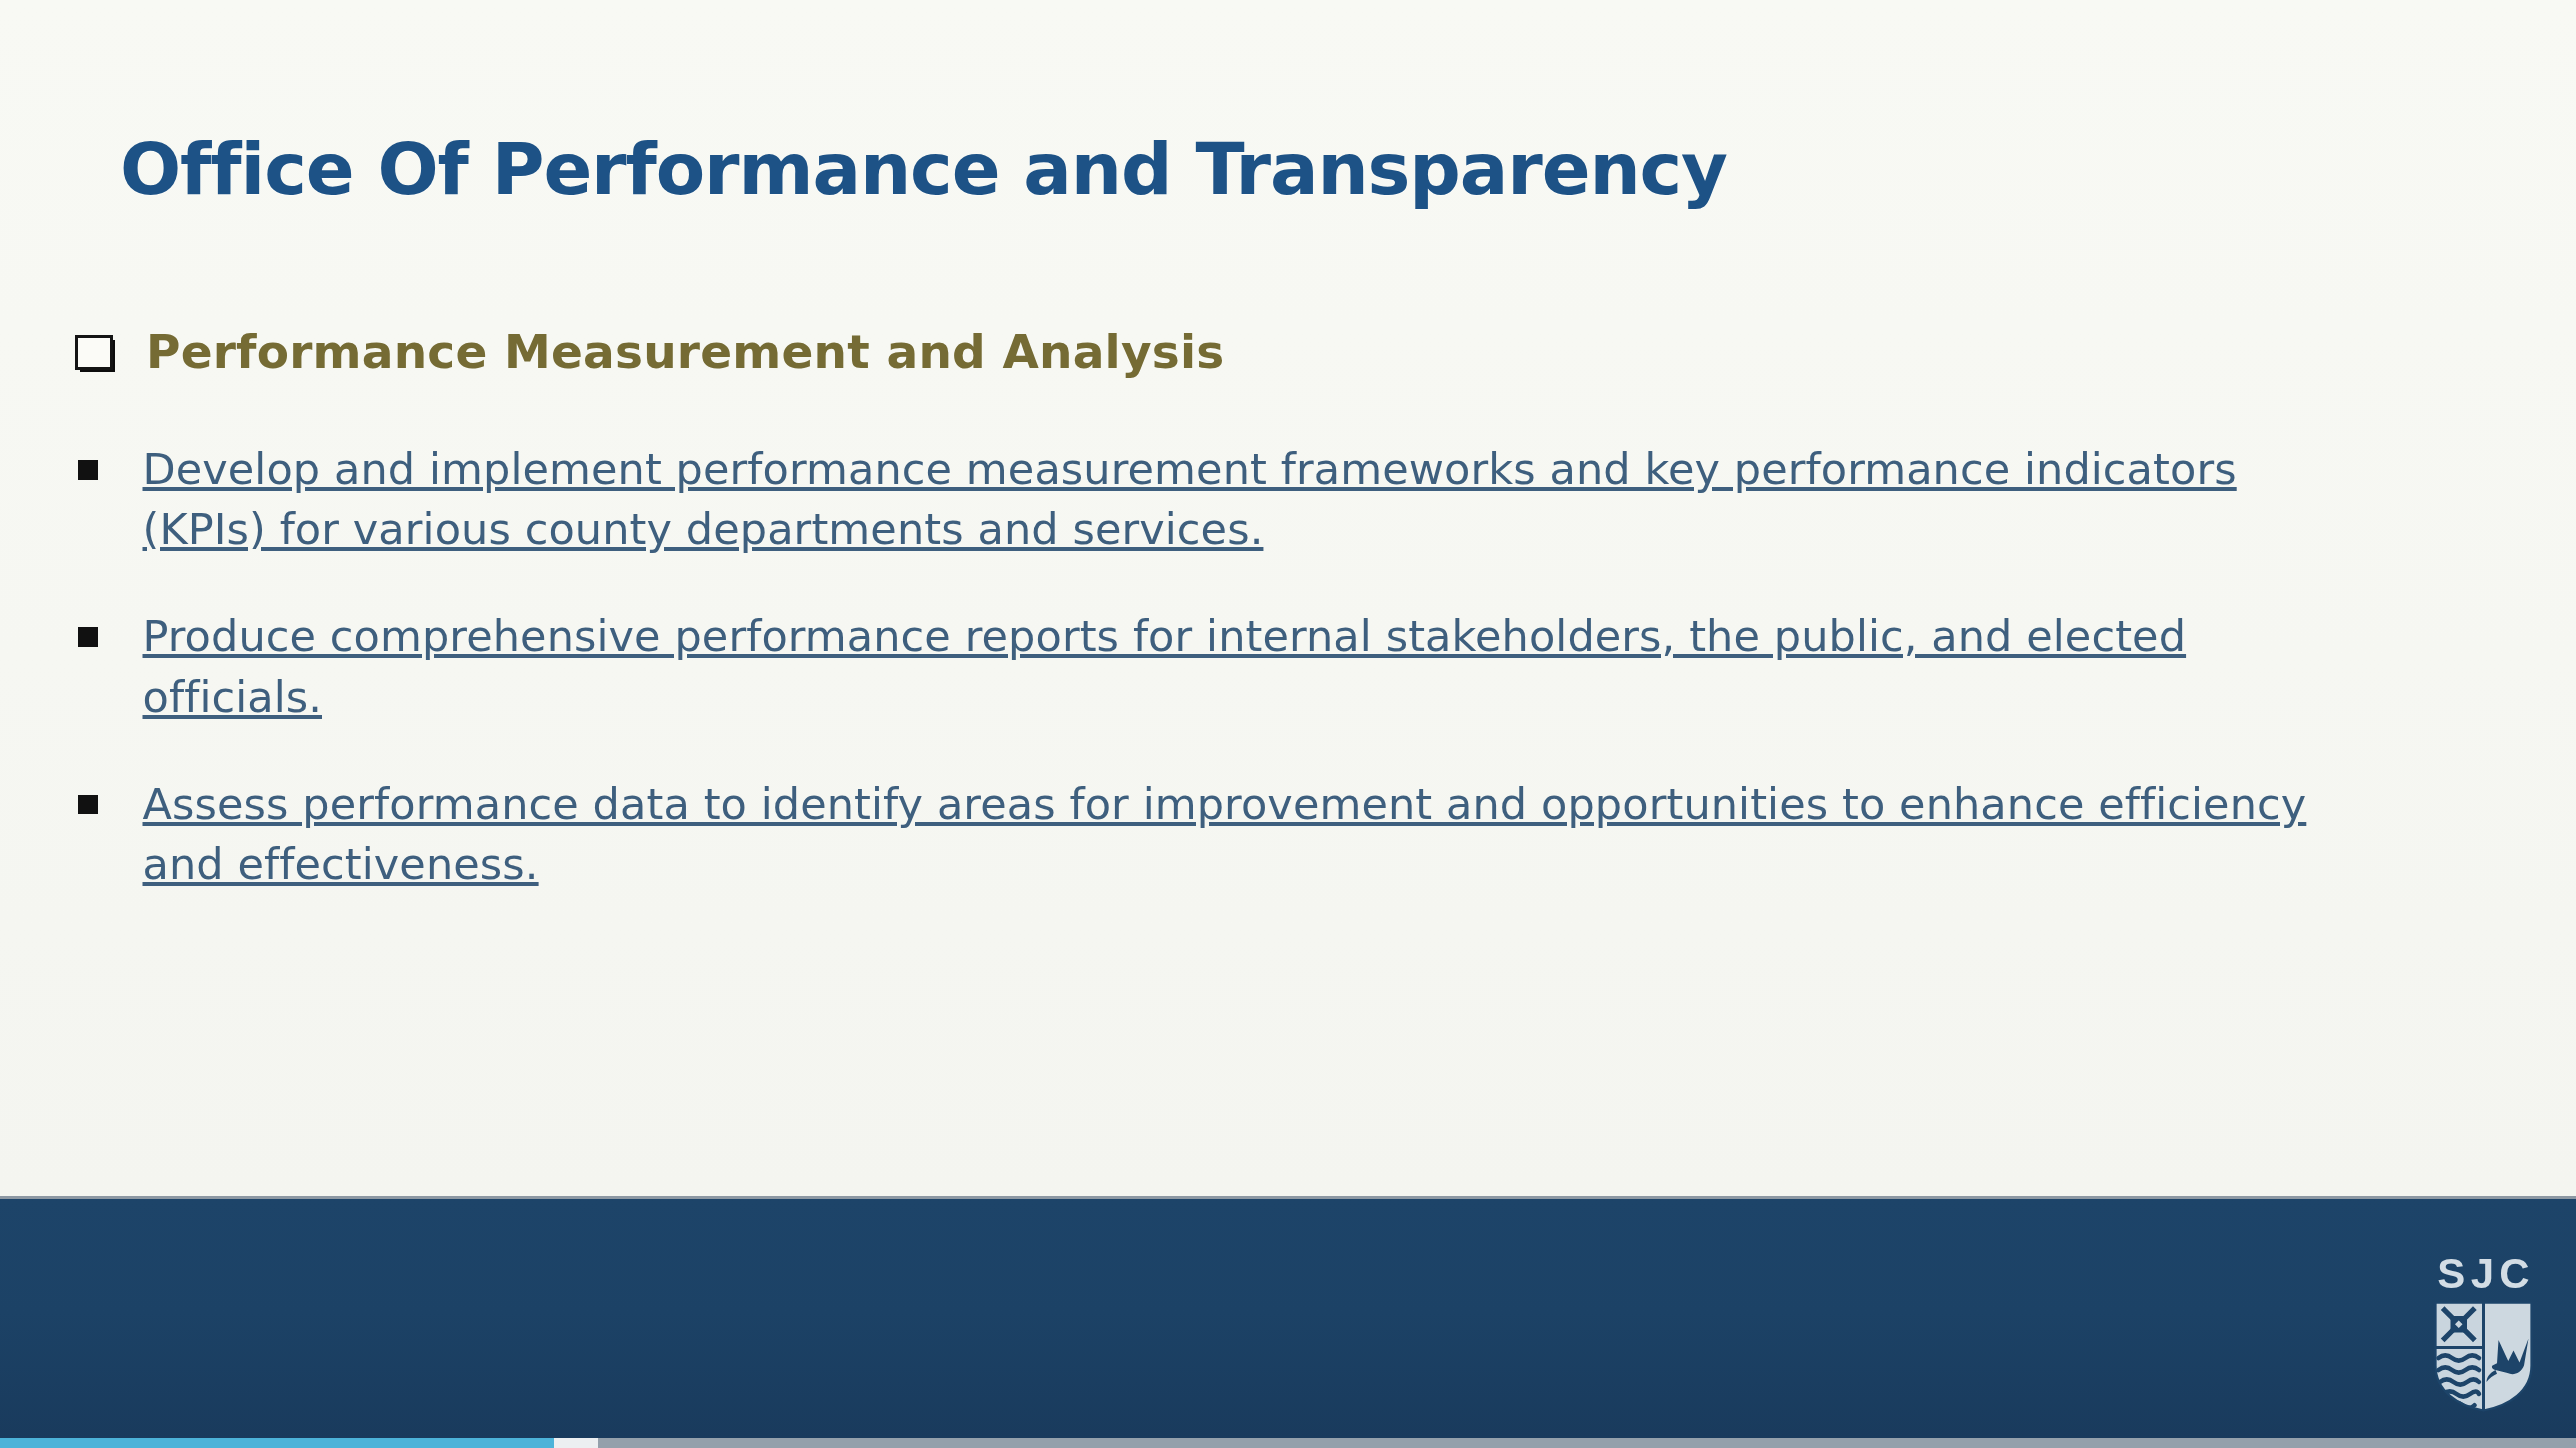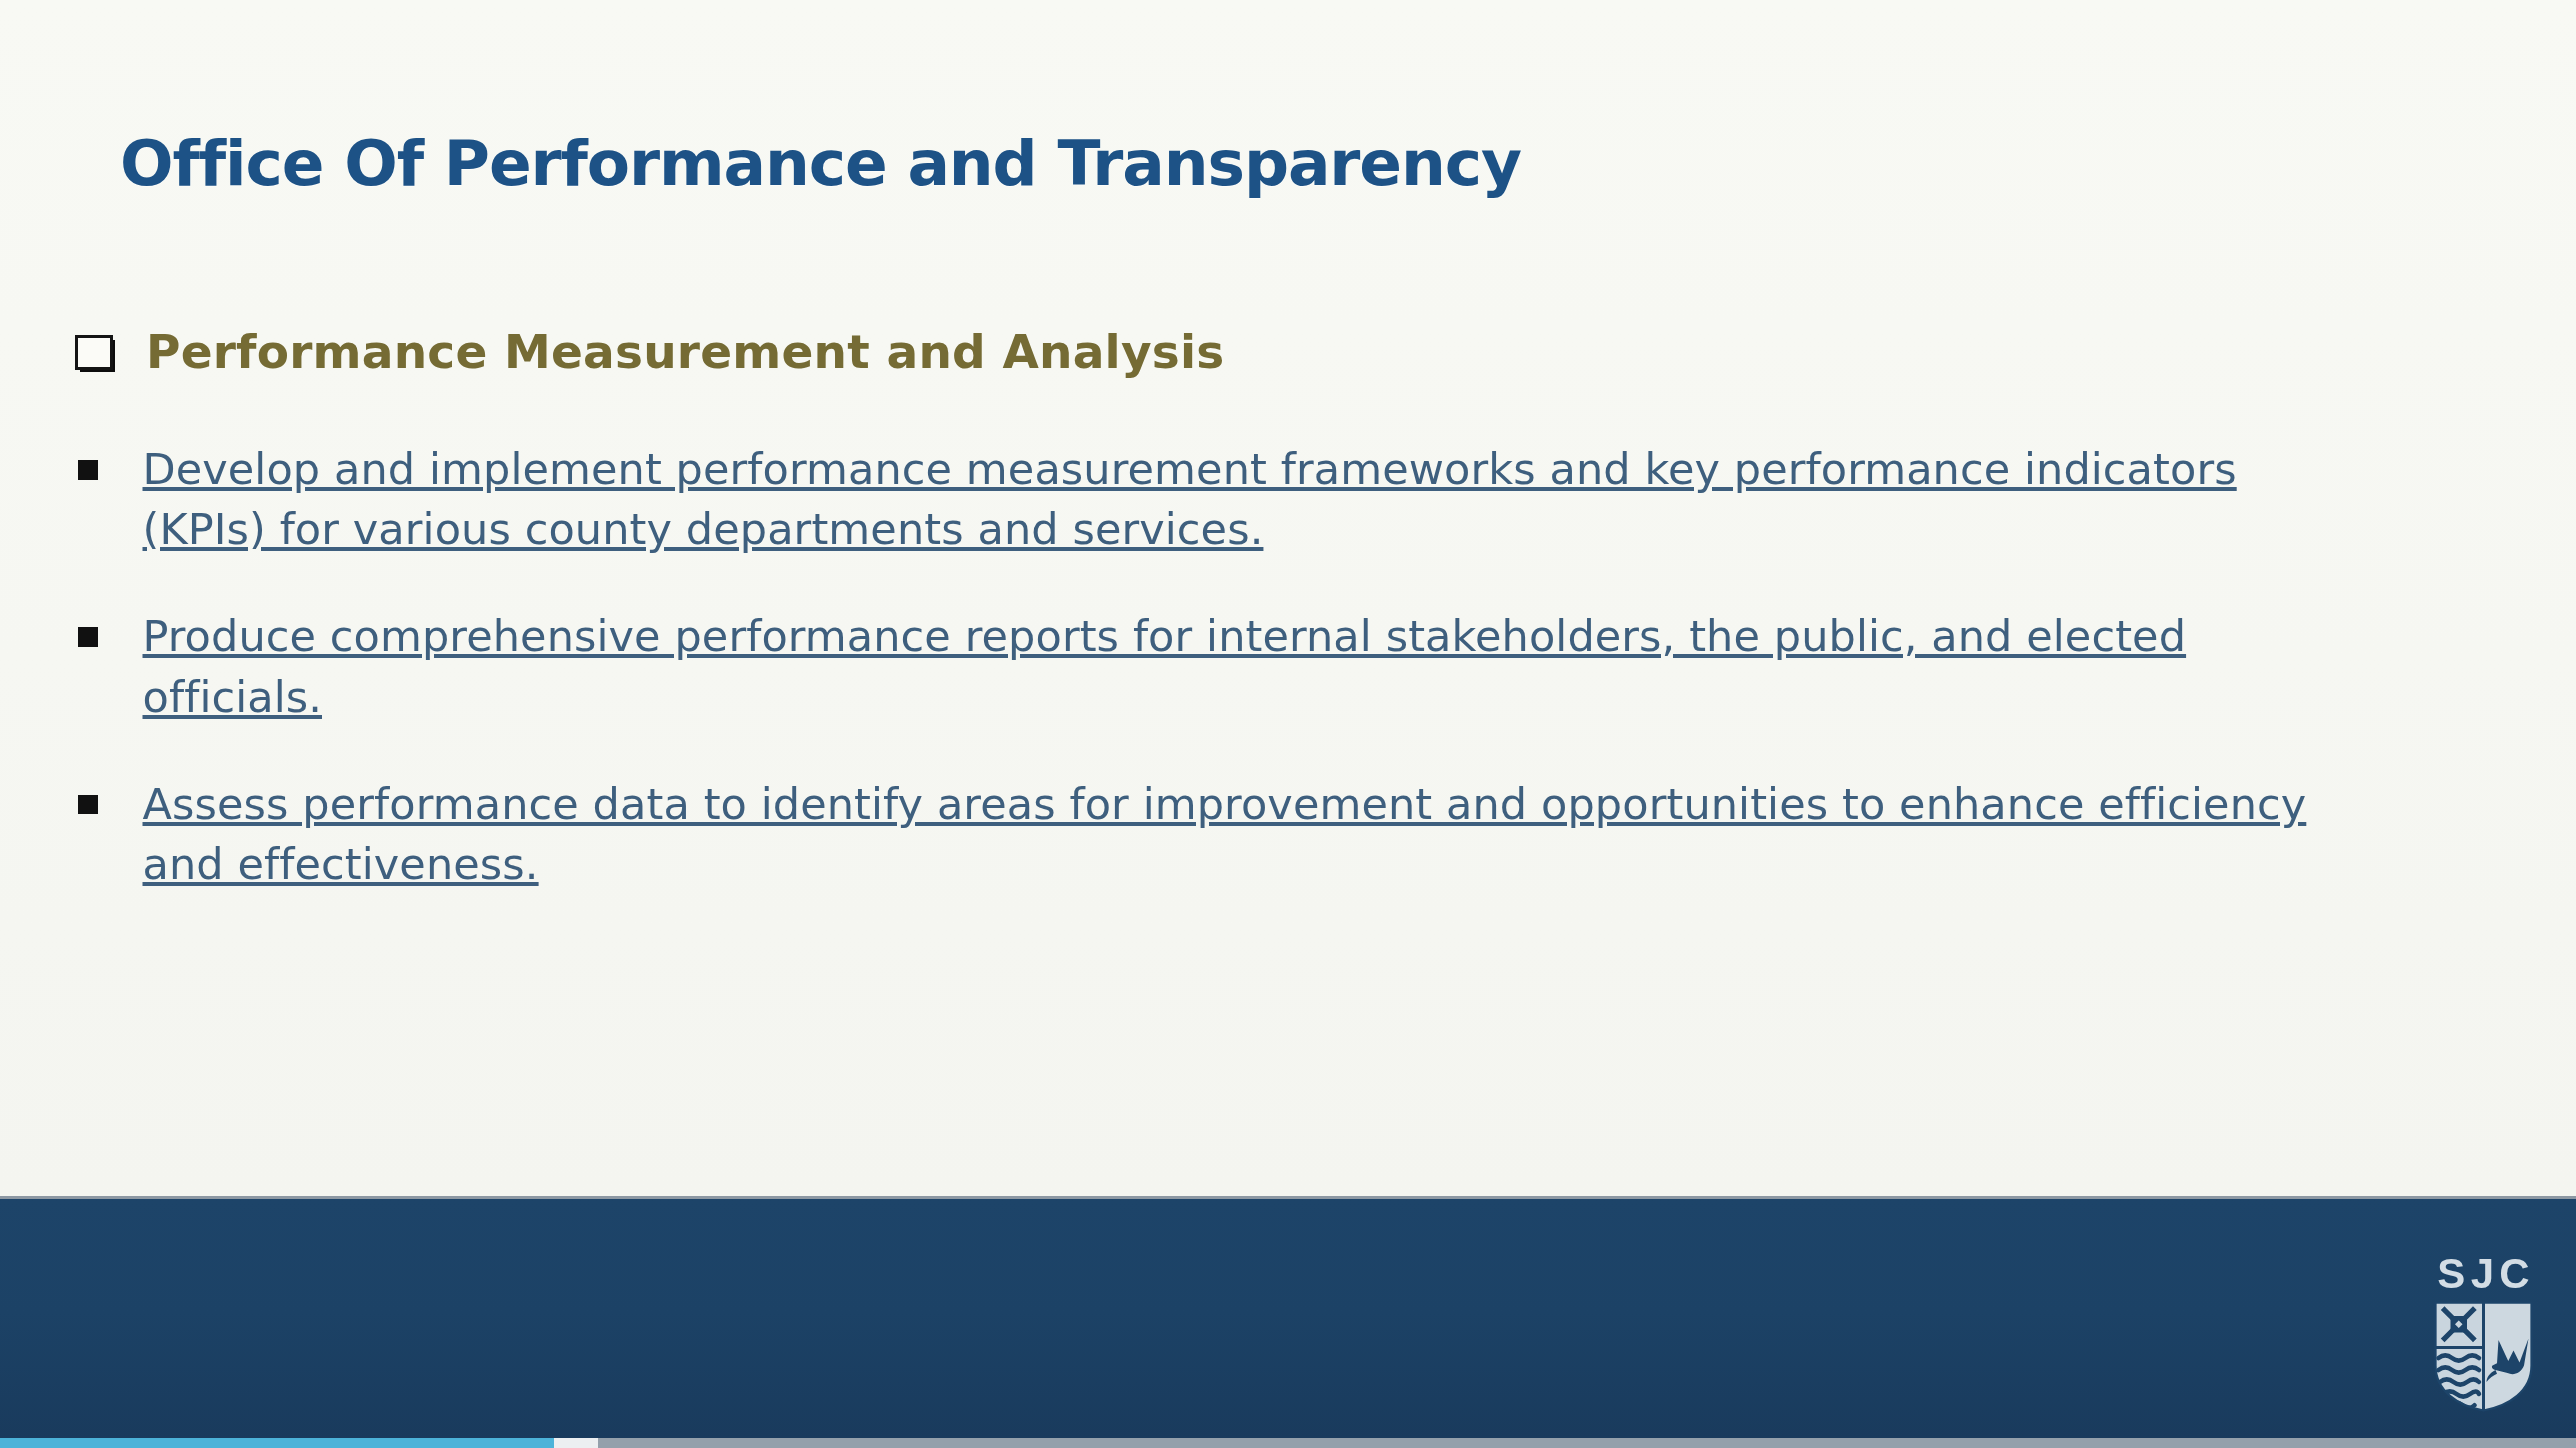--- a/index.html
+++ b/index.html
@@ -40,21 +40,21 @@
   }
 
   
   .title {
     position: absolute;
     left: 120px;
     top: 131px;
     width: 2344px;
     font-family: "DejaVu Sans", sans-serif;
     font-weight: 700;
-    font-size: 63px;
+    font-size: 72px;
     line-height: 1.06;
     letter-spacing: -1.1px;
     color: #1d5286;
     white-space: nowrap;
     text-shadow: 0 0.8px 0 rgba(255,255,255,0.5);
   }
 
   
   .subhead-row {
     position: absolute;

